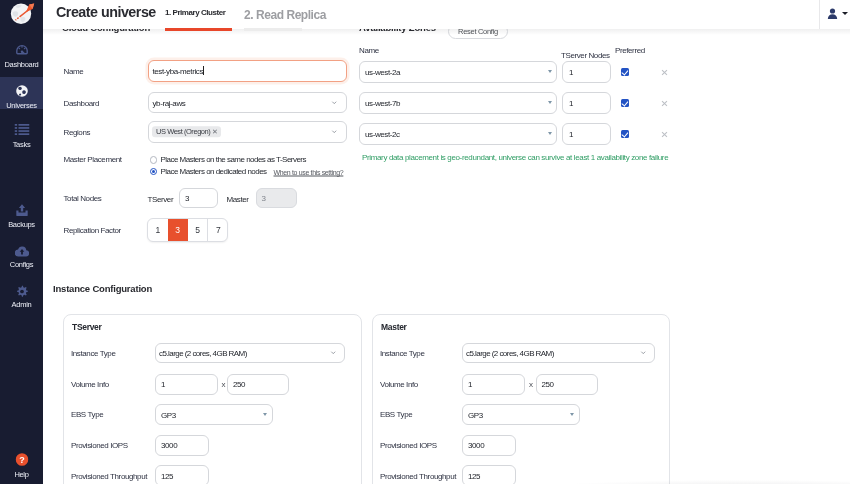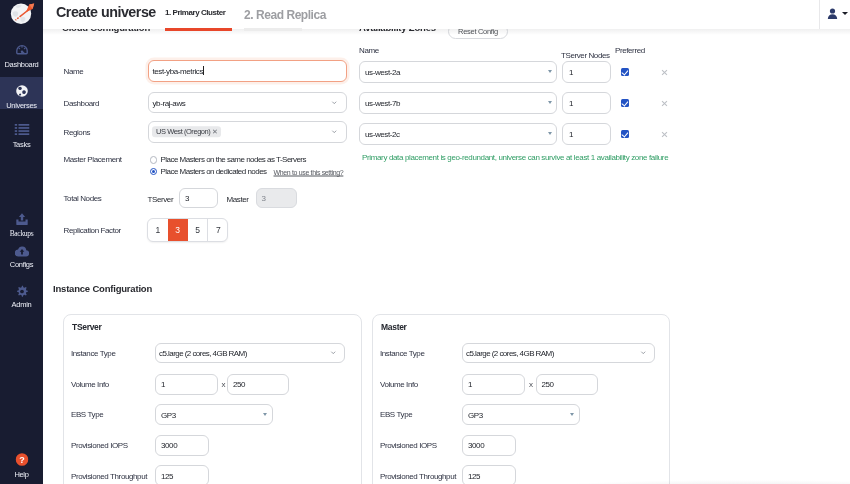--- a/index.html
+++ b/index.html
@@ -239,21 +239,21 @@
           <rect x="0" y="6.2" width="2.6" height="1.7"></rect>
             <rect x="4" y="6.2" width="11" height="1.7"></rect>
           <rect x="0" y="9.3" width="2.6" height="1.7"></rect>
             <rect x="4" y="9.3" width="11" height="1.7"></rect>
         </g>
       </svg>
       <div class="nlbl">Tasks</div>
     </div>
 
 
-    <div class="navitem" style="top:206px;font-family:Liberation Serif, serif;">
+    <div class="navitem" style="top:197px;">
       <svg width="13" height="13" viewBox="0 0 13 13" style="top:7px;">
         <path d="M6.5,0.3 L9.6,3.9 L7.7,3.9 L7.7,7.6 L5.3,7.6 L5.3,3.9 L3.4,3.9 Z" fill="#4d5a8e"></path>
         <path d="M0.8,6.6 L3,6.6 L3,8.4 L10,8.4 L10,6.6 L12.2,6.6 L12.2,11.2 a0.9,0.9 0 0 1 -0.9,0.9 L1.7,12.1 a0.9,0.9 0 0 1 -0.9,-0.9 Z" fill="#4d5a8e"></path>
       </svg>
       <div class="nlbl">Backups</div>
     </div>
 
     <div class="navitem" style="top:237px;">
       <svg width="14" height="12" viewBox="0 0 14 12" style="top:8px;">
         <path d="M3.5,11.5 a3.5,3.5 0 0 1 -0.4,-7 a4.2,4.2 0 0 1 8.2,0.8 a3,3 0 0 1 -0.5,6.2z" fill="#4d5a8e"></path>

